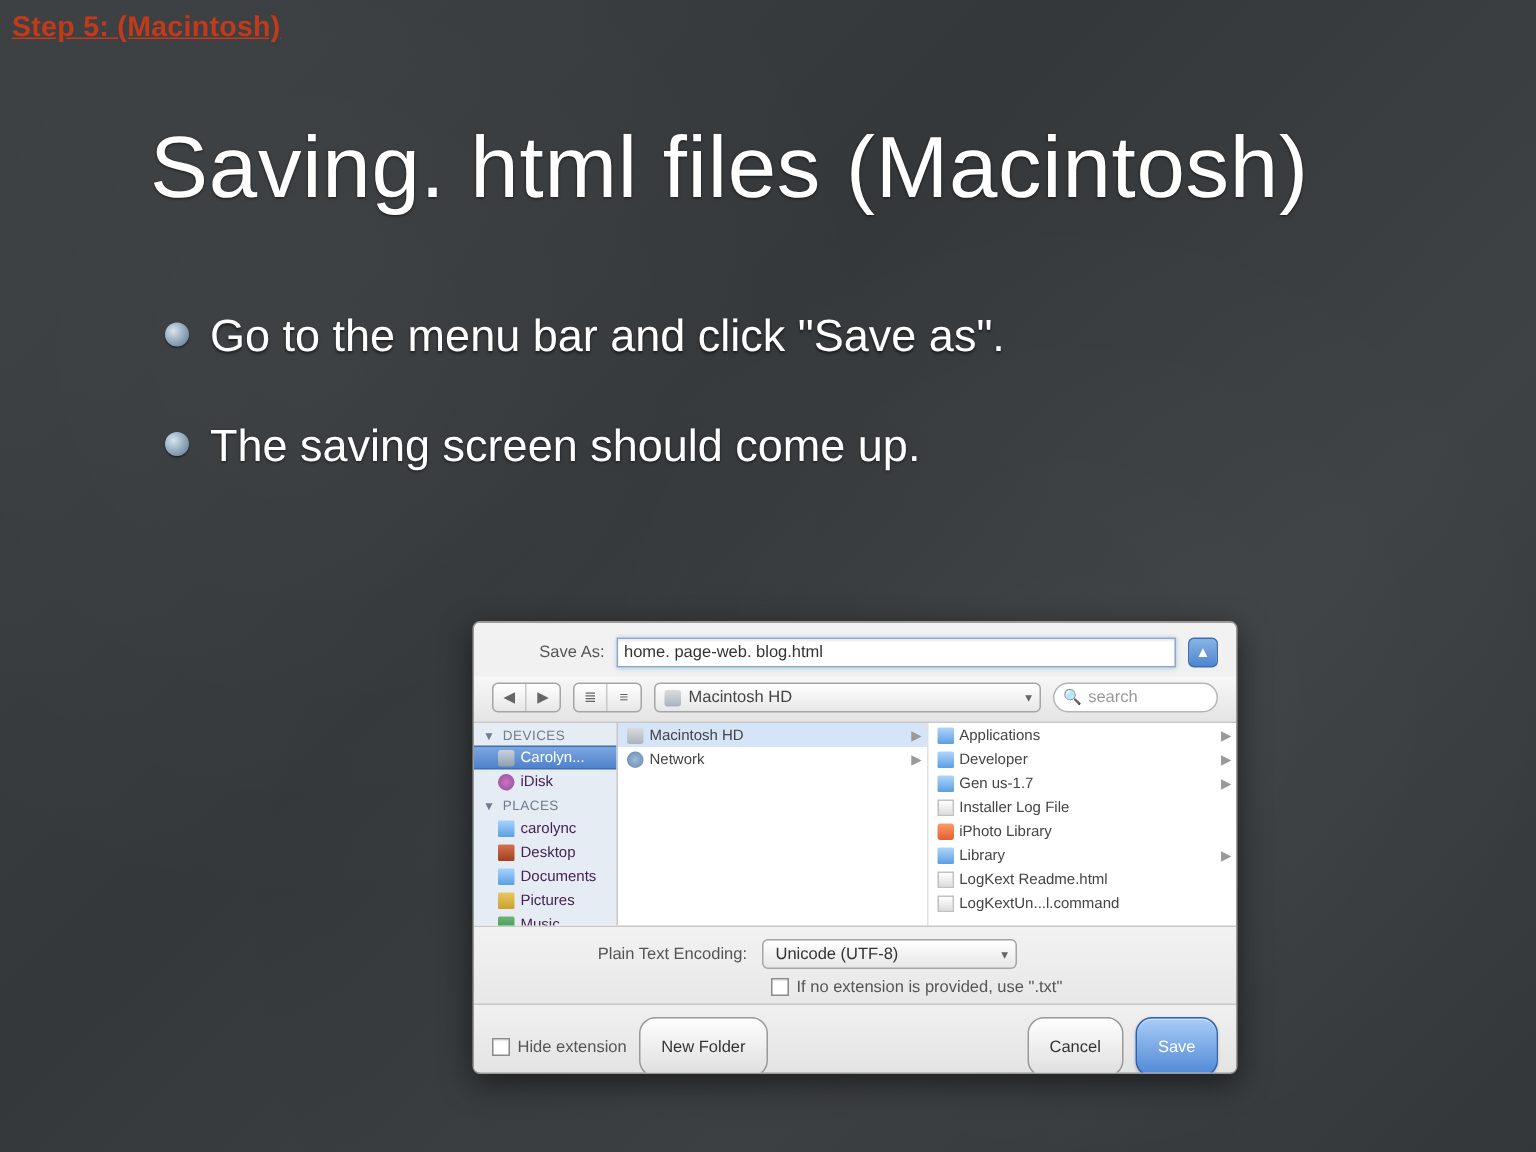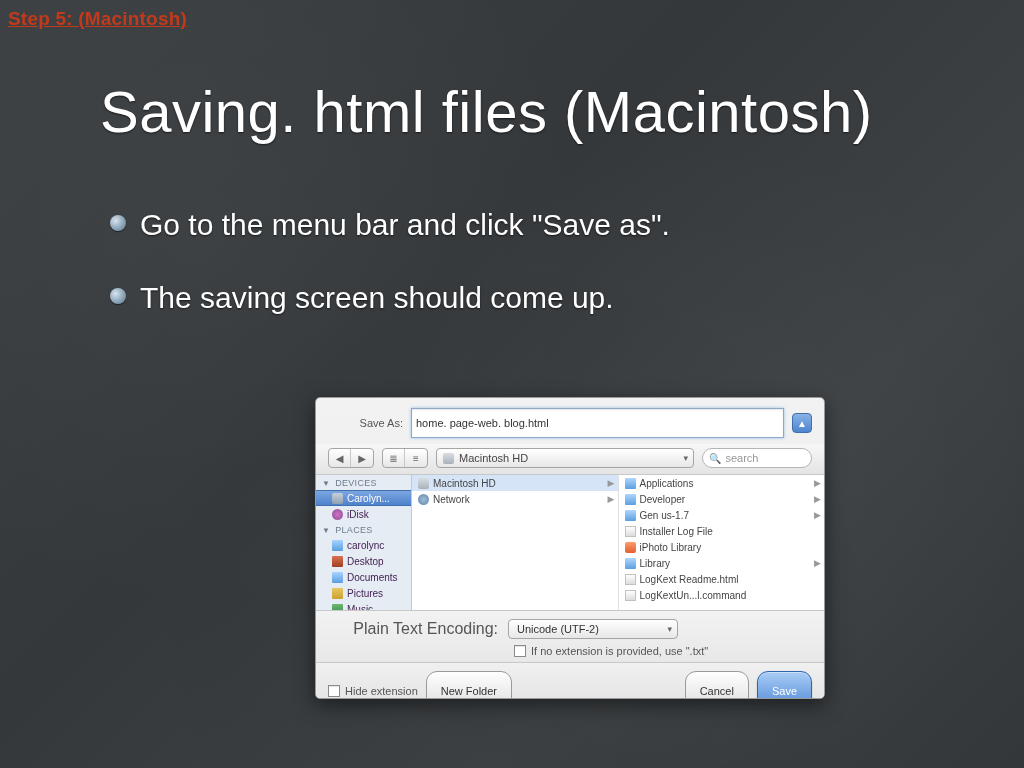--- a/index.html
+++ b/index.html
@@ -59,42 +59,42 @@
     font-size: 30px;
     color: #fff;
     line-height: 1.3;
     text-shadow: 0 1px 2px rgba(0,0,0,0.6);
   }
 
   
   .dialog {
     position: absolute;
     left: 315px;
-    top: 397px;
+    top: 414px;
     width: 510px;
     height: 302px;
     background: linear-gradient(#f2f2f2, #e8e8e8);
     border: 1px solid #9a9a9a;
     border-radius: 5px;
     box-shadow: 0 6px 20px rgba(0,0,0,0.5);
     font-family: "Lucida Grande", "Helvetica Neue", Arial, sans-serif;
     font-size: 11px;
     color: #333;
     overflow: hidden;
   }
   .dlg-top {
     padding: 10px 12px 6px 12px;
     display: flex;
     align-items: center;
     gap: 8px;
   }
   .dlg-top .lbl { color:#555; font-size:11px; width:75px; text-align:right; }
   .saveas-input {
     flex: 1;
-    height: 30px;
+    height: 20px;
     background: #fff;
     border: 1px solid #8fa8c9;
     box-shadow: inset 0 1px 2px rgba(0,0,0,0.1), 0 0 3px rgba(94,158,214,0.6);
     padding: 0 4px;
     font-size: 11px;
     color:#333;
   }
   .expand-btn {
     width: 20px; height: 20px;
     background: linear-gradient(#88b3e6, #4f86cf);
@@ -158,21 +158,21 @@
   .ic-net{ background:radial-gradient(circle,#a0bcd8,#5f85ab); border-radius:50%;}
   .ic-fold{ background:linear-gradient(#aed6ff,#5c9fde); border-radius:1px;}
   .ic-file{ background:linear-gradient(#fff,#dcdcdc); border:1px solid #c0c0c0;}
   .ic-app{ background:linear-gradient(#ff9a6a,#e06030); border-radius:2px;}
 
   .dlg-enc {
     padding:8px 12px 5px 12px; display:flex; flex-direction:column; gap:6px;
     background:linear-gradient(#f2f2f2,#e8e8e8);
   }
   .enc-row{ display:flex; align-items:center; gap:10px; }
-  .enc-row .lbl{ width:170px; text-align:right; color:#555; font-size:16px;}
+  .enc-row .lbl{ width:170px; text-align:right; color:#555; font-size:11px;}
   .enc-pop{
     height:20px; border:1px solid #a5a5a5; border-radius:4px;
     background:linear-gradient(#fff,#e7e7e7); padding:0 16px 0 8px;
     display:flex; align-items:center; font-size:11px; color:#333; position:relative; min-width:170px;
   }
   .enc-pop .chev{position:absolute; right:5px; font-size:9px; color:#666;}
   .chk-row{ display:flex; align-items:center; gap:5px; font-size:11px; color:#555; margin-left:186px;}
   .chk{ width:12px;height:12px;border:1px solid #8a8a8a;background:#fff; box-shadow:inset 0 1px 1px rgba(0,0,0,0.1);}
 
   .dlg-foot{
@@ -331,21 +331,21 @@
           <span class="ic-sm ic-file"></span>
           <span>LogKextUn...l.command</span>
         </div>
     </div>
   </div>
 
   <div class="dlg-enc">
     <div class="enc-row">
       <span class="lbl">Plain Text Encoding:</span>
       <div class="enc-pop">
-        <span>Unicode (UTF-2)</span>
+        <span>Unicode (UTF-8)</span>
         <span class="chev">▾</span>
       </div>
     </div>
     <div class="chk-row">
       <span class="chk"></span>
       <span>If no extension is provided, use ".txt"</span>
     </div>
   </div>
 
   <div class="dlg-foot">

